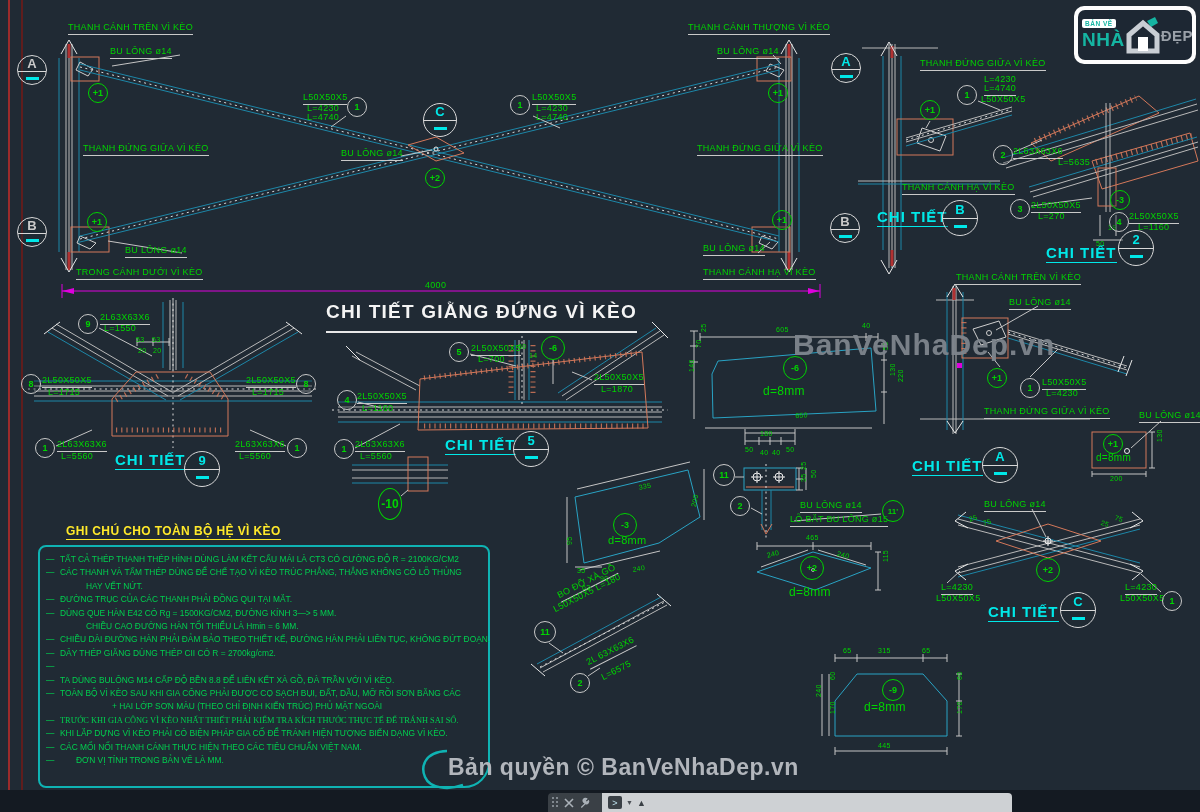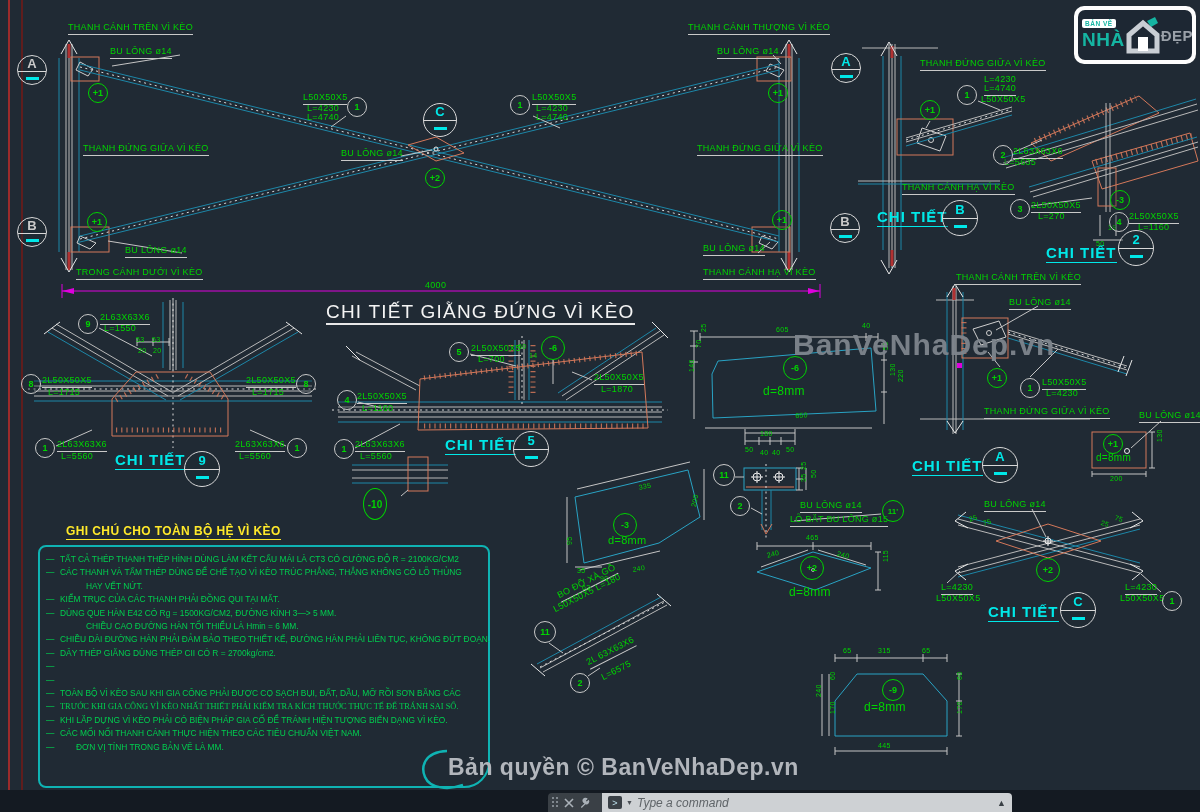--- a/index.html
+++ b/index.html
@@ -10,22 +10,22 @@
        transform-origin:0 0;}
   .lbl.ul{padding-bottom:2px;border-bottom:1px solid #c9c9c9;}
   .co{position:absolute;border-radius:50%;display:flex;align-items:center;justify-content:center;
       box-sizing:border-box;background:rgba(32,42,52,.35);}
   .co.part{border:1px solid #c9c9c9;color:#00d400;font-size:9px;font-weight:bold;}
   .co.sec{border:1.3px solid #d8d8d8;flex-direction:column;justify-content:flex-start;}
   .co.sec .lt{flex:1;display:flex;align-items:center;justify-content:center;width:100%;
       font-weight:bold;font-size:13px;}
   .co.sec .bt{flex:1;width:100%;border-top:1px solid #d8d8d8;display:flex;align-items:center;justify-content:center;}
   .co.sec .dash{width:13px;height:3px;background:#00e8e8;}
-  #big-title{position:absolute;left:326px;top:301px;color:#f4f4f4;font-size:19px;font-weight:normal;
-      letter-spacing:1.2px;border-bottom:2px solid #e8e8e8;padding-bottom:0;white-space:nowrap;}
+  #big-title{position:absolute;left:326px;top:301px;color:#f4f4f4;font-size:19px;font-weight:bold;
+      letter-spacing:1.2px;border-bottom:2px solid #e8e8e8;padding-bottom:8px;white-space:nowrap;}
   #notes-box{position:absolute;left:38px;top:545px;width:452px;height:243px;
       border:2px solid #0fb3b3;border-radius:8px 8px 26px 8px;box-sizing:border-box;padding:6px 4px 0 6px;}
   #notes-head{position:absolute;left:66px;top:524px;color:#ffe92a;font-size:12px;font-weight:bold;
       border-bottom:1.5px solid #ffe92a;padding-bottom:1px;letter-spacing:.4px;white-space:nowrap;}
   .note-line{color:#00cf4f;font-size:8.4px;line-height:13.4px;white-space:nowrap;display:flex;}
   .note-line .dash{width:14px;flex:0 0 14px;color:#00cf4f;}
   #watermark{position:absolute;left:793px;top:328px;color:#7e858d;font-size:30px;font-weight:bold;
       letter-spacing:1px;opacity:.95;white-space:nowrap;}
   #copyright{position:absolute;left:448px;top:754px;color:#b2b6bc;font-size:23px;font-weight:bold;
       letter-spacing:.5px;white-space:nowrap;}
@@ -245,21 +245,21 @@
       <span class="lbl ul" style="left: 703px; top: 244px; color: rgb(0, 212, 0); font-size: 9px; border-bottom-color: rgb(201, 201, 201);">BU LÔNG ø14</span>
       <span class="lbl ul" style="left: 703px; top: 268px; color: rgb(0, 212, 0); font-size: 9px; border-bottom-color: rgb(201, 201, 201);">THANH CÁNH HẠ VÌ KÈO</span>
       <span class="lbl" style="left: 425px; top: 281px; color: rgb(0, 212, 0); font-size: 9px;">4000</span>
       <span class="lbl ul" style="left: 920px; top: 59px; color: rgb(0, 212, 0); font-size: 9px; border-bottom-color: rgb(201, 201, 201);">THANH ĐỨNG GIỮA VÌ KÈO</span>
       <span class="lbl" style="left: 984px; top: 75px; color: rgb(0, 212, 0); font-size: 9px;">L=4230</span>
       <span class="lbl ul" style="left: 984px; top: 84px; color: rgb(0, 212, 0); font-size: 9px; border-bottom-color: rgb(201, 201, 201);">L=4740</span>
       <span class="lbl" style="left: 981px; top: 95px; color: rgb(0, 212, 0); font-size: 9px;">L50X50X5</span>
       <span class="lbl ul" style="left: 902px; top: 183px; color: rgb(0, 212, 0); font-size: 9px; border-bottom-color: rgb(201, 201, 201);">THANH CÁNH HẠ VÌ KÈO</span>
       <span class="lbl ul" style="left: 877px; top: 209px; color: rgb(0, 232, 232); font-size: 15px; font-weight: bold; border-bottom-color: rgb(0, 232, 232); letter-spacing: 1px;">CHI TIẾT</span>
       <span class="lbl ul" style="left: 1013px; top: 147px; color: rgb(0, 212, 0); font-size: 9px; border-bottom-color: rgb(201, 201, 201);">2L63X63X6</span>
-      <span class="lbl" style="left: 1004px; top: 158px; color: rgb(0, 212, 0); font-size: 9px;">L=5635</span>
+      <span class="lbl" style="left: 1058px; top: 158px; color: rgb(0, 212, 0); font-size: 9px;">L=5635</span>
       <span class="lbl ul" style="left: 1031px; top: 201px; color: rgb(0, 212, 0); font-size: 9px; border-bottom-color: rgb(201, 201, 201);">2L50X50X5</span>
       <span class="lbl" style="left: 1038px; top: 212px; color: rgb(0, 212, 0); font-size: 9px;">L=270</span>
       <span class="lbl ul" style="left: 1129px; top: 212px; color: rgb(0, 212, 0); font-size: 9px; border-bottom-color: rgb(201, 201, 201);">2L50X50X5</span>
       <span class="lbl" style="left: 1138px; top: 223px; color: rgb(0, 212, 0); font-size: 9px;">L=1160</span>
       <span class="lbl" style="left: 1108px; top: 224px; color: rgb(0, 212, 0); font-size: 7px;">18</span>
       <span class="lbl" style="left: 1096px; top: 240px; color: rgb(0, 212, 0); font-size: 7px;">50</span>
       <span class="lbl ul" style="left: 1046px; top: 245px; color: rgb(0, 232, 232); font-size: 15px; font-weight: bold; border-bottom-color: rgb(0, 232, 232); letter-spacing: 1px;">CHI TIẾT</span>
       <span class="lbl ul" style="left: 100px; top: 313px; color: rgb(0, 212, 0); font-size: 9px; border-bottom-color: rgb(201, 201, 201);">2L63X63X6</span>
       <span class="lbl" style="left: 104px; top: 324px; color: rgb(0, 212, 0); font-size: 9px;">L=1550</span>
       <span class="lbl" style="left: 136px; top: 336px; color: rgb(0, 212, 0); font-size: 7px;">53</span>
@@ -436,21 +436,21 @@
       <div class="co part" style="left: 1109px; top: 212px; height: 20px; width: 20px;">4</div>
       <div class="co part" style="left: 78px; top: 314px; height: 20px; width: 20px;">9</div>
       <div class="co part" style="left: 21px; top: 374px; height: 20px; width: 20px;">8</div>
       <div class="co part" style="left: 296px; top: 374px; height: 20px; width: 20px;">8</div>
       <div class="co part" style="left: 35px; top: 438px; height: 20px; width: 20px;">1</div>
       <div class="co part" style="left: 287px; top: 438px; height: 20px; width: 20px;">1</div>
       <div class="co part" style="left: 449px; top: 342px; height: 20px; width: 20px;">5</div>
       <div class="co part" style="left: 541px; top: 336px; height: 24px; width: 24px; border-color: rgb(0, 212, 0);">-6</div>
       <div class="co part" style="left: 337px; top: 390px; height: 20px; width: 20px;">4</div>
       <div class="co part" style="left: 334px; top: 439px; height: 20px; width: 20px;">1</div>
-      <div class="co part" style="left: 363px; top: 488px; height: 32px; width: 24px; border-color: rgb(0, 212, 0); font-size: 10px;">-10</div>
+      <div class="co part" style="left: 378px; top: 488px; height: 32px; width: 24px; border-color: rgb(0, 212, 0); font-size: 12px;">-10</div>
       <div class="co part" style="left: 613px; top: 513px; height: 24px; width: 24px; border-color: rgb(0, 212, 0);">-3</div>
       <div class="co part" style="left: 534px; top: 621px; height: 22px; width: 22px;">11</div>
       <div class="co part" style="left: 570px; top: 673px; height: 20px; width: 20px;">2</div>
       <div class="co part" style="left: 713px; top: 464px; height: 22px; width: 22px;">11</div>
       <div class="co part" style="left: 730px; top: 496px; height: 20px; width: 20px;">2</div>
       <div class="co part" style="left: 882px; top: 500px; height: 22px; width: 22px; border-color: rgb(0, 212, 0); font-size: 8px;">11'</div>
       <div class="co part" style="left: 783px; top: 356px; height: 24px; width: 24px; border-color: rgb(0, 212, 0);">-6</div>
       <div class="co part" style="left: 800px; top: 556px; height: 24px; width: 24px; border-color: rgb(0, 212, 0);">+2</div>
       <div class="co part" style="left: 882px; top: 679px; height: 22px; width: 22px; border-color: rgb(0, 212, 0);">-9</div>
       <div class="co part" style="left: 987px; top: 368px; height: 20px; width: 20px; border-color: rgb(0, 212, 0);">+1</div>
@@ -472,21 +472,21 @@
         <div class="note-line">
           <span class="dash">—</span>
           <span style="padding-left: 0px;">CÁC THANH VÀ TẤM THÉP DÙNG ĐỂ CHẾ TẠO VÌ KÈO TRÚC PHẲNG, THẲNG KHÔNG CÓ LỖ THỦNG</span>
         </div>
         <div class="note-line">
           <span class="dash"></span>
           <span style="padding-left: 26px;">HAY VẾT NỨT.</span>
         </div>
         <div class="note-line">
           <span class="dash">—</span>
-          <span style="padding-left: 0px;">KIỂM TRỤC CỦA CÁC THANH PHẢI ĐỒNG QUI TẠI MẮT.</span>
+          <span style="padding-left: 0px;">ĐƯỜNG TRỤC CỦA CÁC THANH PHẢI ĐỒNG QUI TẠI MẮT.</span>
         </div>
         <div class="note-line">
           <span class="dash">—</span>
           <span style="padding-left: 0px;">DÙNG QUE HÀN E42 CÓ Rg = 1500KG/CM2, ĐƯỜNG KÍNH 3—&gt; 5 MM.</span>
         </div>
         <div class="note-line">
           <span class="dash"></span>
           <span style="padding-left: 26px;">CHIỀU CAO ĐƯỜNG HÀN TỐI THIỂU LÀ Hmin = 6 MM.</span>
         </div>
         <div class="note-line">
@@ -495,27 +495,29 @@
         </div>
         <div class="note-line">
           <span class="dash">—</span>
           <span style="padding-left: 0px;">DÂY THÉP GIẰNG DÙNG THÉP CII CÓ R = 2700kg/cm2.</span>
         </div>
         <div class="note-line">
           <span class="dash">—</span>
         </div>
         <div class="note-line">
           <span class="dash">—</span>
+          <span style="padding-left: 0px;">TA DÙNG BULÔNG M14 CẤP ĐỘ BỀN 8.8 ĐỂ LIÊN KẾT XÀ GỒ, ĐÀ TRẦN VỚI VÌ KÈO.</span>
         </div>
         <div class="note-line">
           <span class="dash">—</span>
           <span style="padding-left: 0px;">TOÀN BỘ VÌ KÈO SAU KHI GIA CÔNG PHẢI ĐƯỢC CỌ SẠCH BỤI, ĐẤT, DẦU, MỠ RỒI SƠN BẰNG CÁC</span>
         </div>
         <div class="note-line">
           <span class="dash"></span>
+          <span style="padding-left: 52px;">+ HAI LỚP SƠN MÀU (THEO CHỈ ĐỊNH KIẾN TRÚC) PHỦ MẶT NGOÀI</span>
         </div>
         <div class="note-line">
           <span class="dash">—</span>
           <span style="padding-left: 0px; font-family: Liberation Serif, serif;">TRƯỚC KHI GIA CÔNG VÌ KÈO NHẤT THIẾT PHẢI KIỂM TRA KÍCH THƯỚC THỰC TẾ ĐỂ TRÁNH SAI SỐ.</span>
         </div>
         <div class="note-line">
           <span class="dash">—</span>
           <span style="padding-left: 0px;">KHI LẮP DỰNG VÌ KÈO PHẢI CÓ BIỆN PHÁP GIA CỐ ĐỂ TRÁNH HIỆN TƯỢNG BIẾN DẠNG VÌ KÈO.</span>
         </div>
         <div class="note-line">
@@ -560,18 +562,17 @@
       <svg width="10" height="10" viewBox="0 0 10 10">
         <path d="M1,1 L9,9 M9,1 L1,9" stroke="#aab1b8" stroke-width="1.6"></path>
       </svg>
       <svg width="11" height="11" viewBox="0 0 12 12">
         <path d="M2,11 L6,7 A3.2,3.2 0 1 1 9.5,2 L7.5,4 L8.5,5 L10.5,3 A3.2,3.2 0 0 1 7,8 L3,12 Z" fill="#aab1b8"></path>
       </svg>
     </div>
     <div id="cmd-input">
       <span id="cmd-chip">&gt;</span>
       <span id="cmd-caret">▼</span>
-      <span id="cmd-ph">Type a command</span>
       <span id="cmd-up">▲</span>
     </div>
   </div>
 
 </div>
 
 </body></html>

